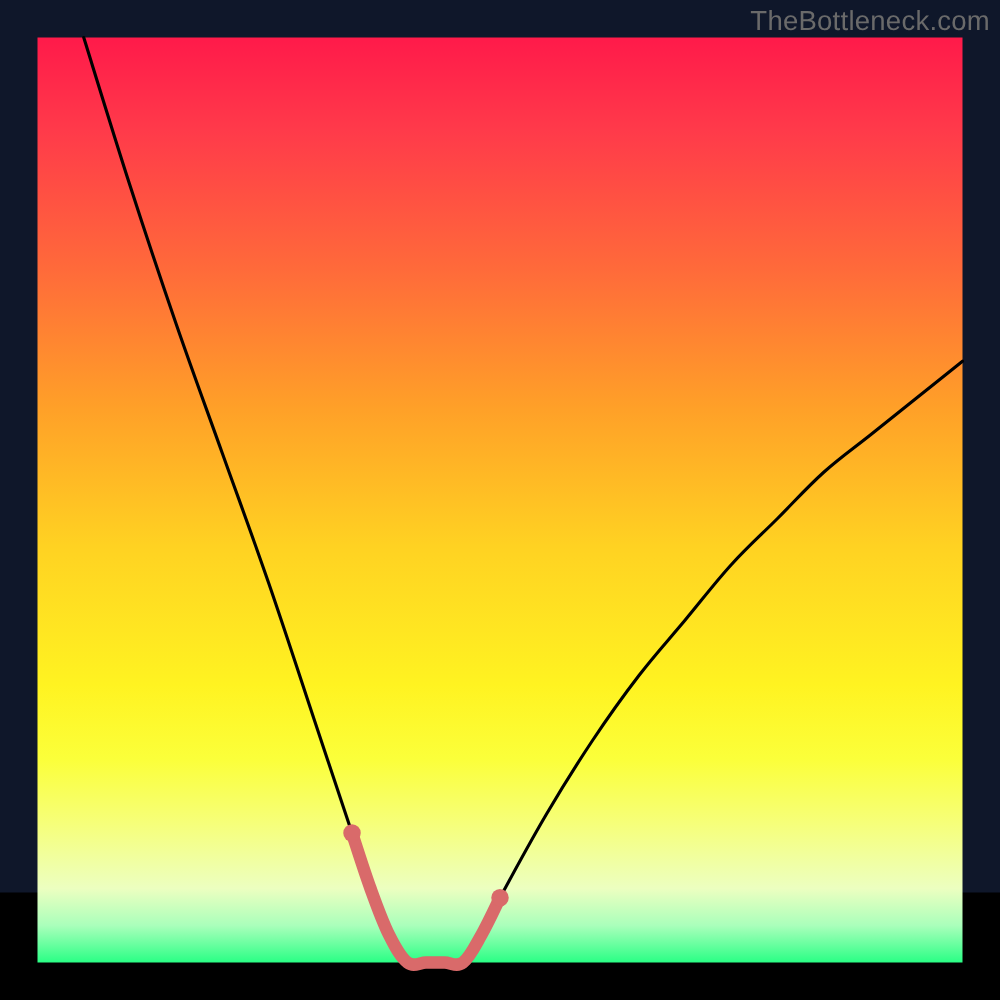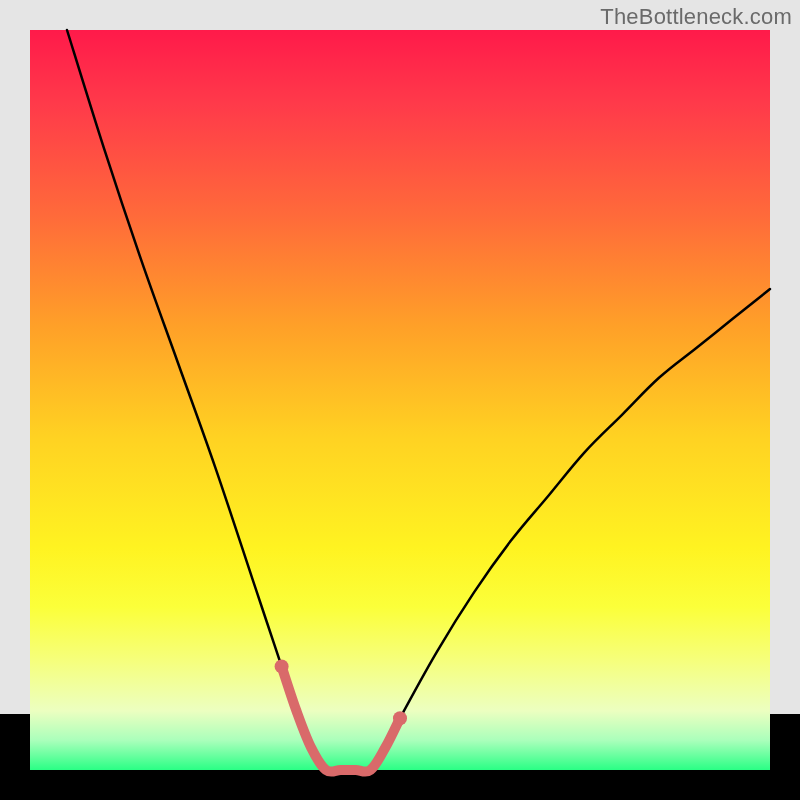--- a/index.html
+++ b/index.html
@@ -8,21 +8,21 @@
     width: 800px;
     height: 800px;
     background: #000;
     overflow: hidden;
     font-family: Arial, Helvetica, sans-serif;
   }
   .frame {
     position: relative;
     width: 800px;
     height: 714px;
-    background: #e5e5e5;
+    background: #0f172a;
   }
   .plot-area {
     position: absolute;
     left: 30px;
     top: 30px;
     width: 740px;
     height: 740px;
     background: linear-gradient(to bottom,
       #ff1a4a 0%,
       #ff3a4a 10%,

